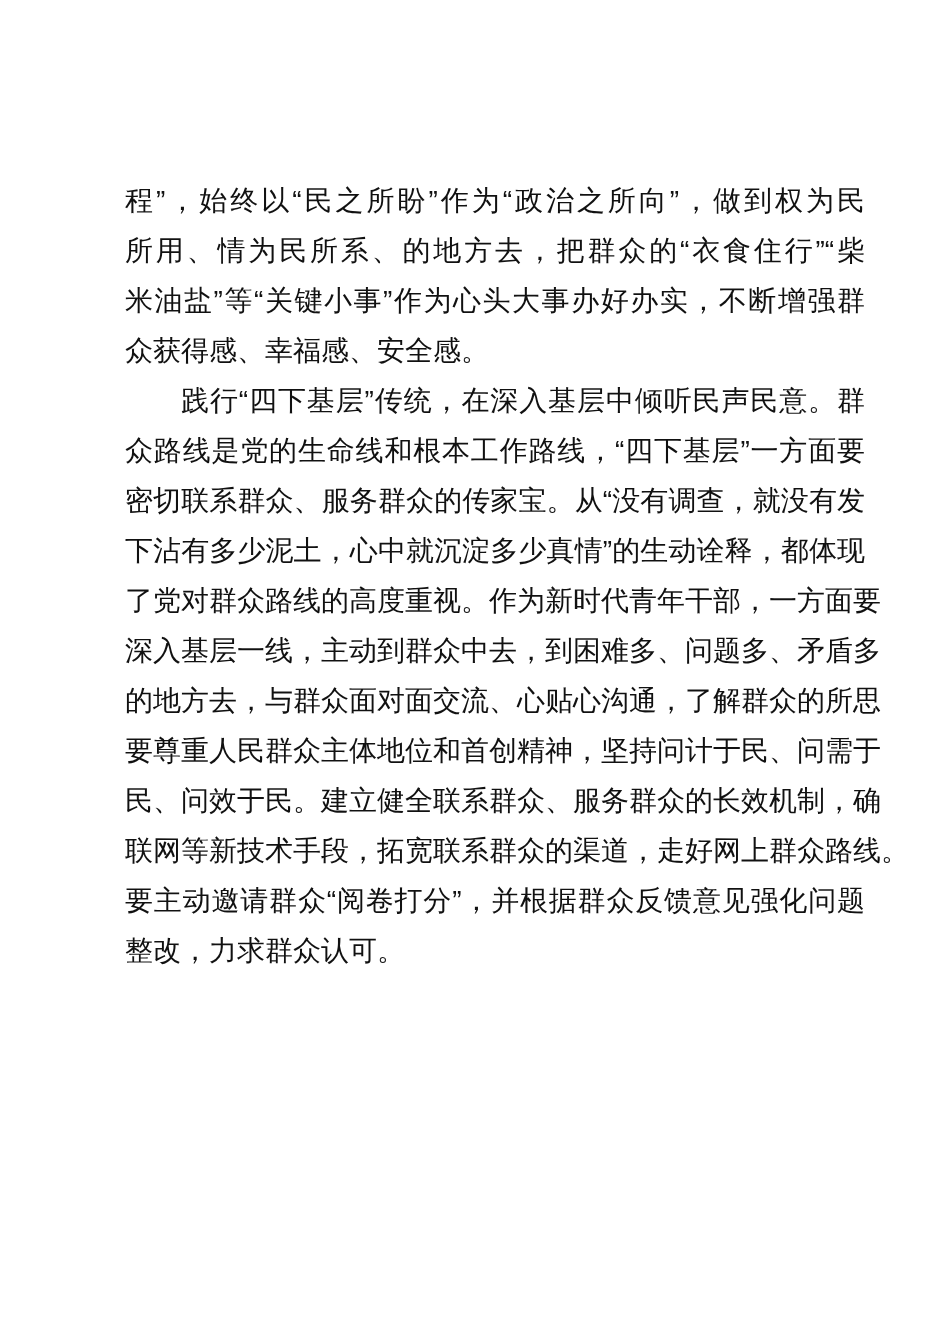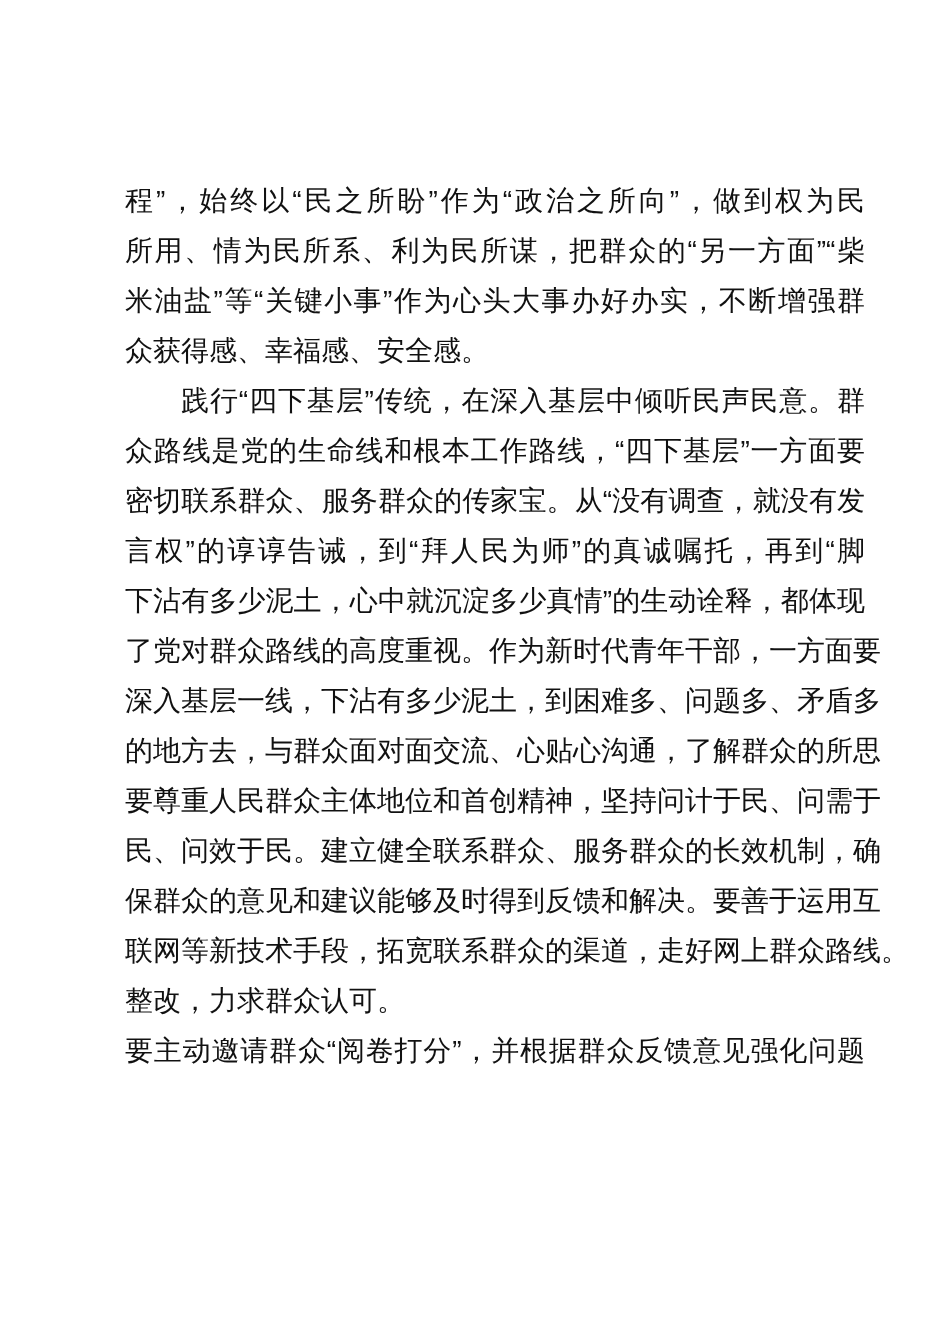--- a/index.html
+++ b/index.html
@@ -45,34 +45,32 @@
     text-indent: 2em;
   }
 </style>
 </head>
 <body>
 
 <div class="doc-page">
   <main class="text-block" style="color: rgb(17, 17, 17);">
       <div class="paragraph">
         <div class="line fill">程”，始终以“民之所盼”作为“政治之所向”，做到权为民</div>
-        <div class="line fill">所用、情为民所系、利为民所谋，把群众的“另一方面”“柴</div>
+        <div class="line fill">所用、情为民所系、的地方去，把群众的“衣食住行”“柴</div>
         <div class="line fill">米油盐”等“关键小事”作为心头大事办好办实，不断增强群</div>
         <div class="line">众获得感、幸福感、安全感。</div>
       </div>
       <div class="paragraph">
         <div class="line fill indent">践行“四下基层”传统，在深入基层中倾听民声民意。群</div>
         <div class="line fill">众路线是党的生命线和根本工作路线，“四下基层”一方面要</div>
         <div class="line fill">密切联系群众、服务群众的传家宝。从“没有调查，就没有发</div>
-        <div class="line fill">言权”的谆谆告诫，到“拜人民为师”的真诚嘱托，再到“脚</div>
         <div class="line fill">下沾有多少泥土，心中就沉淀多少真情”的生动诠释，都体现</div>
         <div class="line fill">了党对群众路线的高度重视。作为新时代青年干部，一方面要</div>
-        <div class="line fill">深入基层一线，下沾有多少泥土，到困难多、问题多、矛盾多</div>
+        <div class="line fill">深入基层一线，主动到群众中去，到困难多、问题多、矛盾多</div>
         <div class="line fill">的地方去，与群众面对面交流、心贴心沟通，了解群众的所思</div>
         <div class="line fill">要尊重人民群众主体地位和首创精神，坚持问计于民、问需于</div>
         <div class="line fill">民、问效于民。建立健全联系群众、服务群众的长效机制，确</div>
-        <div class="line fill">保群众的意见和建议能够及时得到反馈和解决。要善于运用互</div>
         <div class="line fill">联网等新技术手段，拓宽联系群众的渠道，走好网上群众路线。</div>
+        <div class="line fill">要主动邀请群众“阅卷打分”，并根据群众反馈意见强化问题</div>
         <div class="line">整改，力求群众认可。</div>
-        <div class="line fill">要主动邀请群众“阅卷打分”，并根据群众反馈意见强化问题</div>
       </div>
     </main>
 </div>
 
 </body></html>

